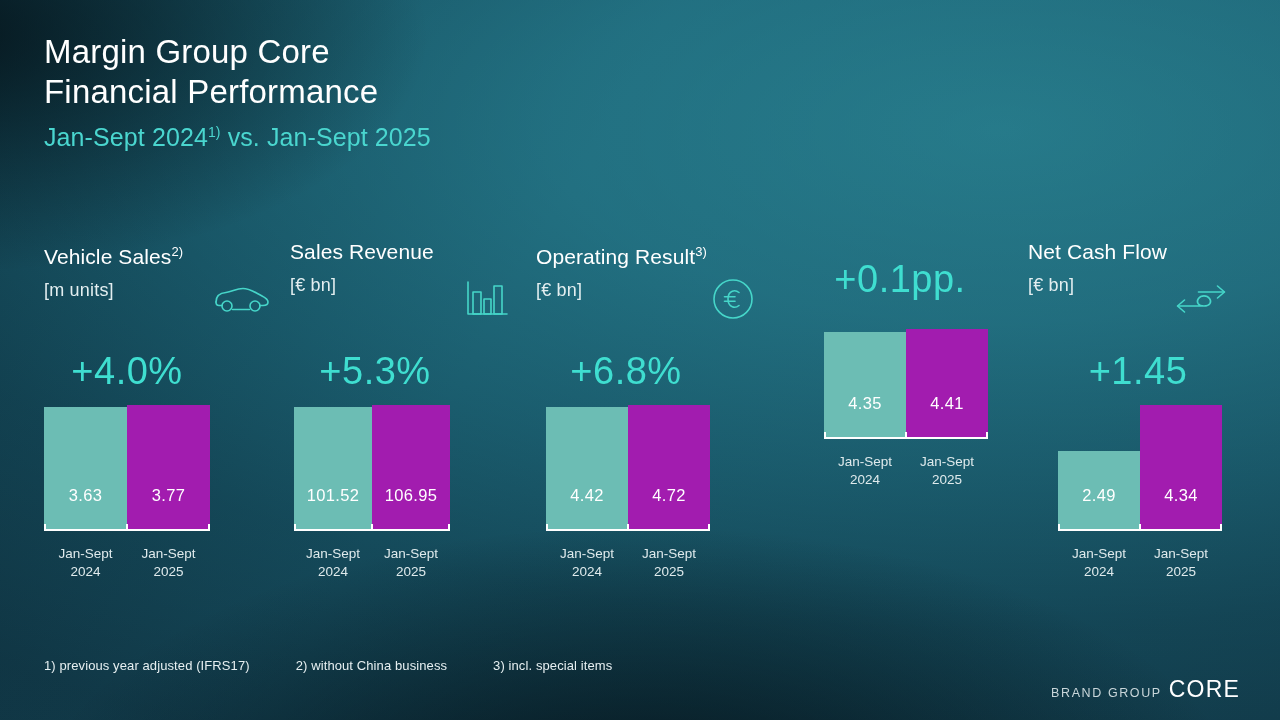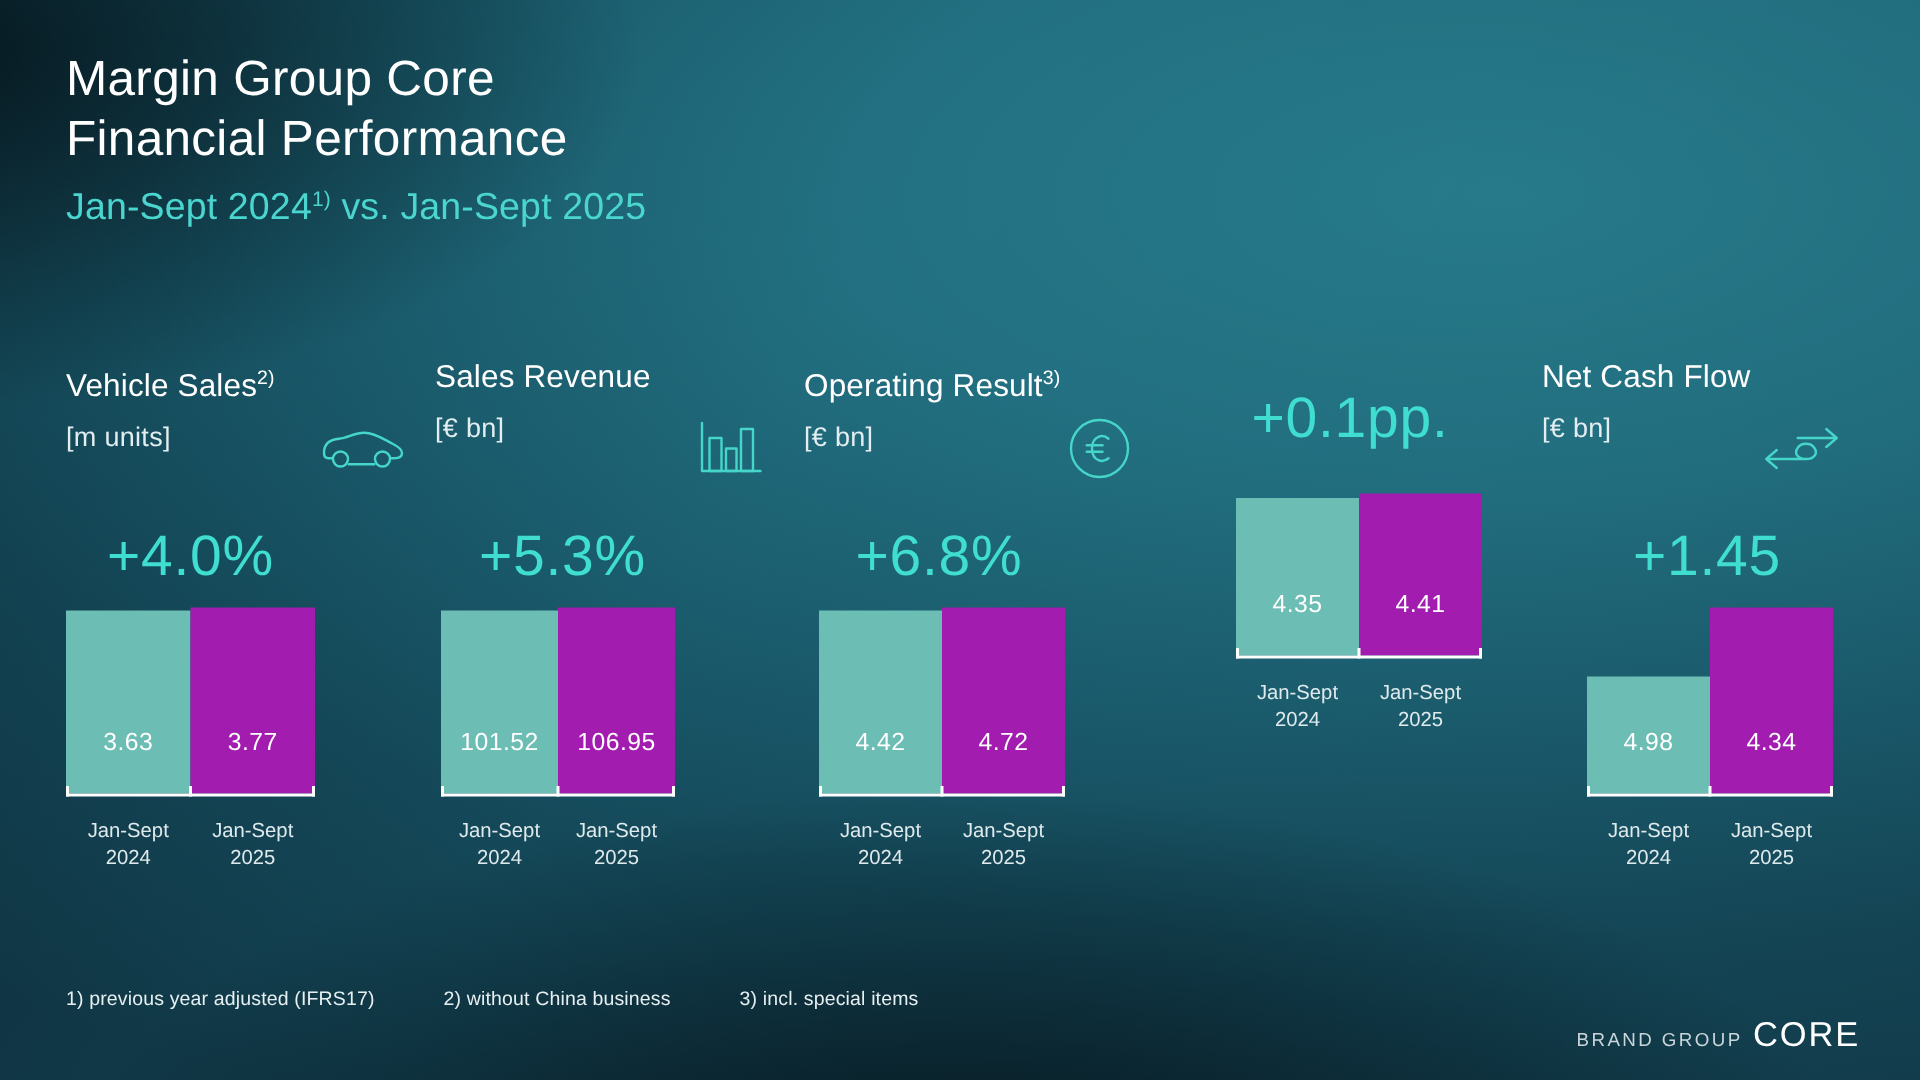--- a/index.html
+++ b/index.html
@@ -284,21 +284,21 @@
               <path fill="none" stroke="#46d6c9" stroke-width="1.6" stroke-linecap="round" stroke-linejoin="round" d="M27.5 13 L53 13"></path>
               <path fill="none" stroke="#46d6c9" stroke-width="1.6" stroke-linecap="round" stroke-linejoin="round" d="M46.5 7 L53.5 13 L46.5 19"></path>
               <path fill="none" stroke="#46d6c9" stroke-width="1.6" stroke-linecap="round" stroke-linejoin="round" d="M13.5 21 L6.5 27 L13.5 33"></path>
             </svg>
           </div>
         </div>
         <div class="kpi-delta" style="width:220px;">+1.45</div>
         <div class="chart" style="height: 124px;">
           <div class="bars" style="left: 30px; height: 124px;">
             <div class="bar bar-prev" style="width:82px;height:78px;">
-              <div class="bar-value">4.98</div>
+              <div class="bar-value">2.49</div>
             </div>
             <div class="bar bar-curr" style="width:82px;height:124px;">
               <div class="bar-value">4.34</div>
             </div>
           </div>
         </div>
         <div class="axis">
           <div class="axis-line" style="left:30px;width:164px;"></div>
           <div class="axis-tick" style="left:30px;"></div>
           <div class="axis-tick" style="left:111px;"></div>

